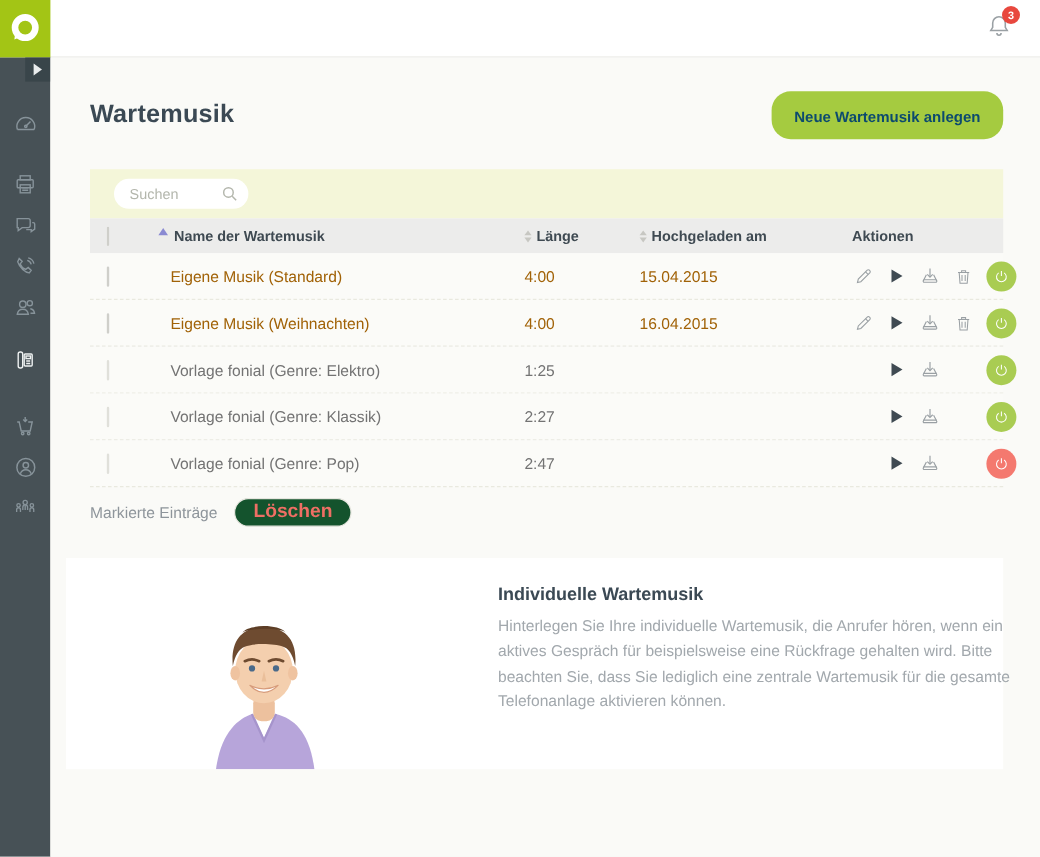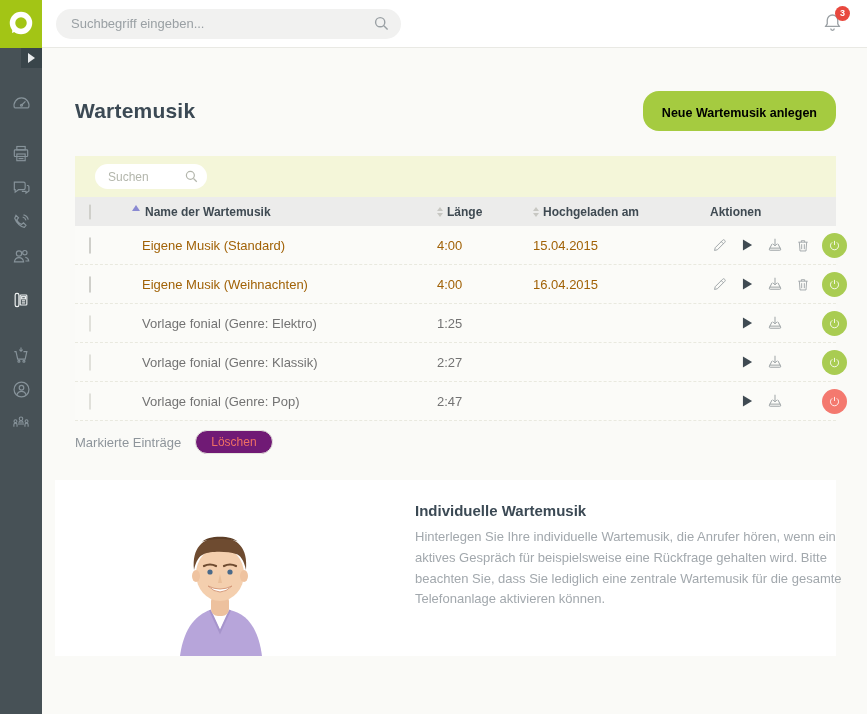--- a/index.html
+++ b/index.html
@@ -53,25 +53,25 @@
   }
   .nav-item { width: 24px; height: 22px; display: flex; align-items: center; justify-content: center; cursor: pointer; }
   .nav-item svg { stroke: #87939a; fill: none; stroke-width: 1.4; }
   .nav-item.active svg { stroke: #eef1f1; }
   .mt24{margin-top:24px}.mt29{margin-top:29px}.mt12{margin-top:12px}.mt22{margin-top:22px}.mt33{margin-top:33px}
   
   .main {
     position: absolute; top: 48px; left: 42px; right: 0; bottom: 0;
     background: #fafaf7; padding: 0 31px 0 33px; overflow: hidden;
   }
-  .page-header { display: flex; align-items: center; justify-content: space-between; margin-top: 43px; margin-bottom: 25px; gap: 20px; }
+  .page-header { display: flex; align-items: center; justify-content: space-between; margin-top: 28px; margin-bottom: 25px; gap: 20px; }
   .page-title { font-size: 21px; font-weight: bold; color: #3b4954; letter-spacing: 0.2px; }
   .btn-new {
     background: #a5cb40; border: none; border-radius: 16px; height: 40px;
-    padding: 15px 19px; font-size: 12.5px; font-weight: bold; color: #000000;
+    padding: 15px 19px; font-size: 12.5px; font-weight: bold; color: #0c4a6e;
     font-family: "Liberation Sans", sans-serif; cursor: pointer;
   }
   
   .table-card { background: #fcfcf9; }
   .table-search {
     background: #f4f6d9; padding: 8px 20px; height: 41px; display: flex; align-items: center;
   }
   .tswrap { position: relative; }
   .table-search-input {
     width: 112px; height: 25px; border: none; outline: none; background: #ffffff;
@@ -101,49 +101,42 @@
   .act.play svg { stroke: none; fill: #3f4a52; }
   .powerbtn { width: 25px; height: 25px; border-radius: 50%; border: none; cursor: pointer; display: flex; align-items: center; justify-content: center; padding: 0; }
   .powerbtn.on { background: #a9cc52; }
   .powerbtn.off { background: #f4796f; }
   .powerbtn svg { stroke: #ffffff; fill: none; stroke-width: 1.6; }
   .hidden { visibility: hidden; }
   
   .table-footer { display: flex; align-items: center; gap: 14px; padding: 9px 0 0 0; }
   .marked-label { font-size: 13px; color: #8e959b; }
   .btn-delete {
-    background: #701a75; border: 1px solid #e6e6df; border-radius: 13px; height: 24px;
-    padding: 0 15px; font-size: 12px; font-weight: normal; color: #ee6f64;
+    background: #14532d; border: 1px solid #e6e6df; border-radius: 13px; height: 24px;
+    padding: 0 15px; font-size: 16px; font-weight: bold; color: #ee6f64;
     font-family: "Liberation Sans", sans-serif; cursor: pointer;
   }
   
   .info-card {
     position: relative; margin-top: 26px; margin-left: -20px;
     width: 781px; height: 176px; background: #ffffff;
   }
   .photo { position: absolute; left: 95px; bottom: 0; width: 140px; height: 138px; }
   .info-text { position: absolute; left: 360px; top: 22px; width: 430px; }
   .info-title { font-size: 15px; font-weight: bold; color: #3b4954; margin-bottom: 8px; }
   .info-p { font-size: 13px; color: #a2a8ad; line-height: 1.6; margin-bottom: 11px; }
 </style>
 </head>
 <body>
 
 <div class="topbar">
   <div class="logo">
     <svg width="30" height="30" viewBox="0 0 30 30">
       <circle cx="15" cy="14" r="8.5" fill="none" stroke="#ffffff" stroke-width="5.5"></circle>
       <polygon points="6,24 13,21 7,16" fill="#ffffff"></polygon>
-    </svg>
-  </div>
-  <div class="searchwrap">
-    <input class="search-input" type="text" placeholder="Suchbegriff eingeben..." style="">
-    <svg class="mag" width="15" height="15" viewBox="0 0 15 15">
-      <circle cx="6.2" cy="6.2" r="4.6" fill="none" stroke="#9aa0a4" stroke-width="1.4"></circle>
-      <line x1="9.8" y1="9.8" x2="13.6" y2="13.6" stroke="#9aa0a4" stroke-width="1.4"></line>
     </svg>
   </div>
   <div class="bellwrap">
     <svg width="21" height="22" viewBox="0 0 24 24">
       <path d="M12 4a6 6 0 0 0-6 6v4l-1.8 3h15.6L18 14v-4a6 6 0 0 0-6-6z" fill="none" stroke="#9aa0a4" stroke-width="1.5"></path>
       <path d="M10 19.5a2 2 0 0 0 4 0" fill="none" stroke="#9aa0a4" stroke-width="1.5"></path>
     </svg>
     <span class="badge">3</span>
   </div>
 </div>

